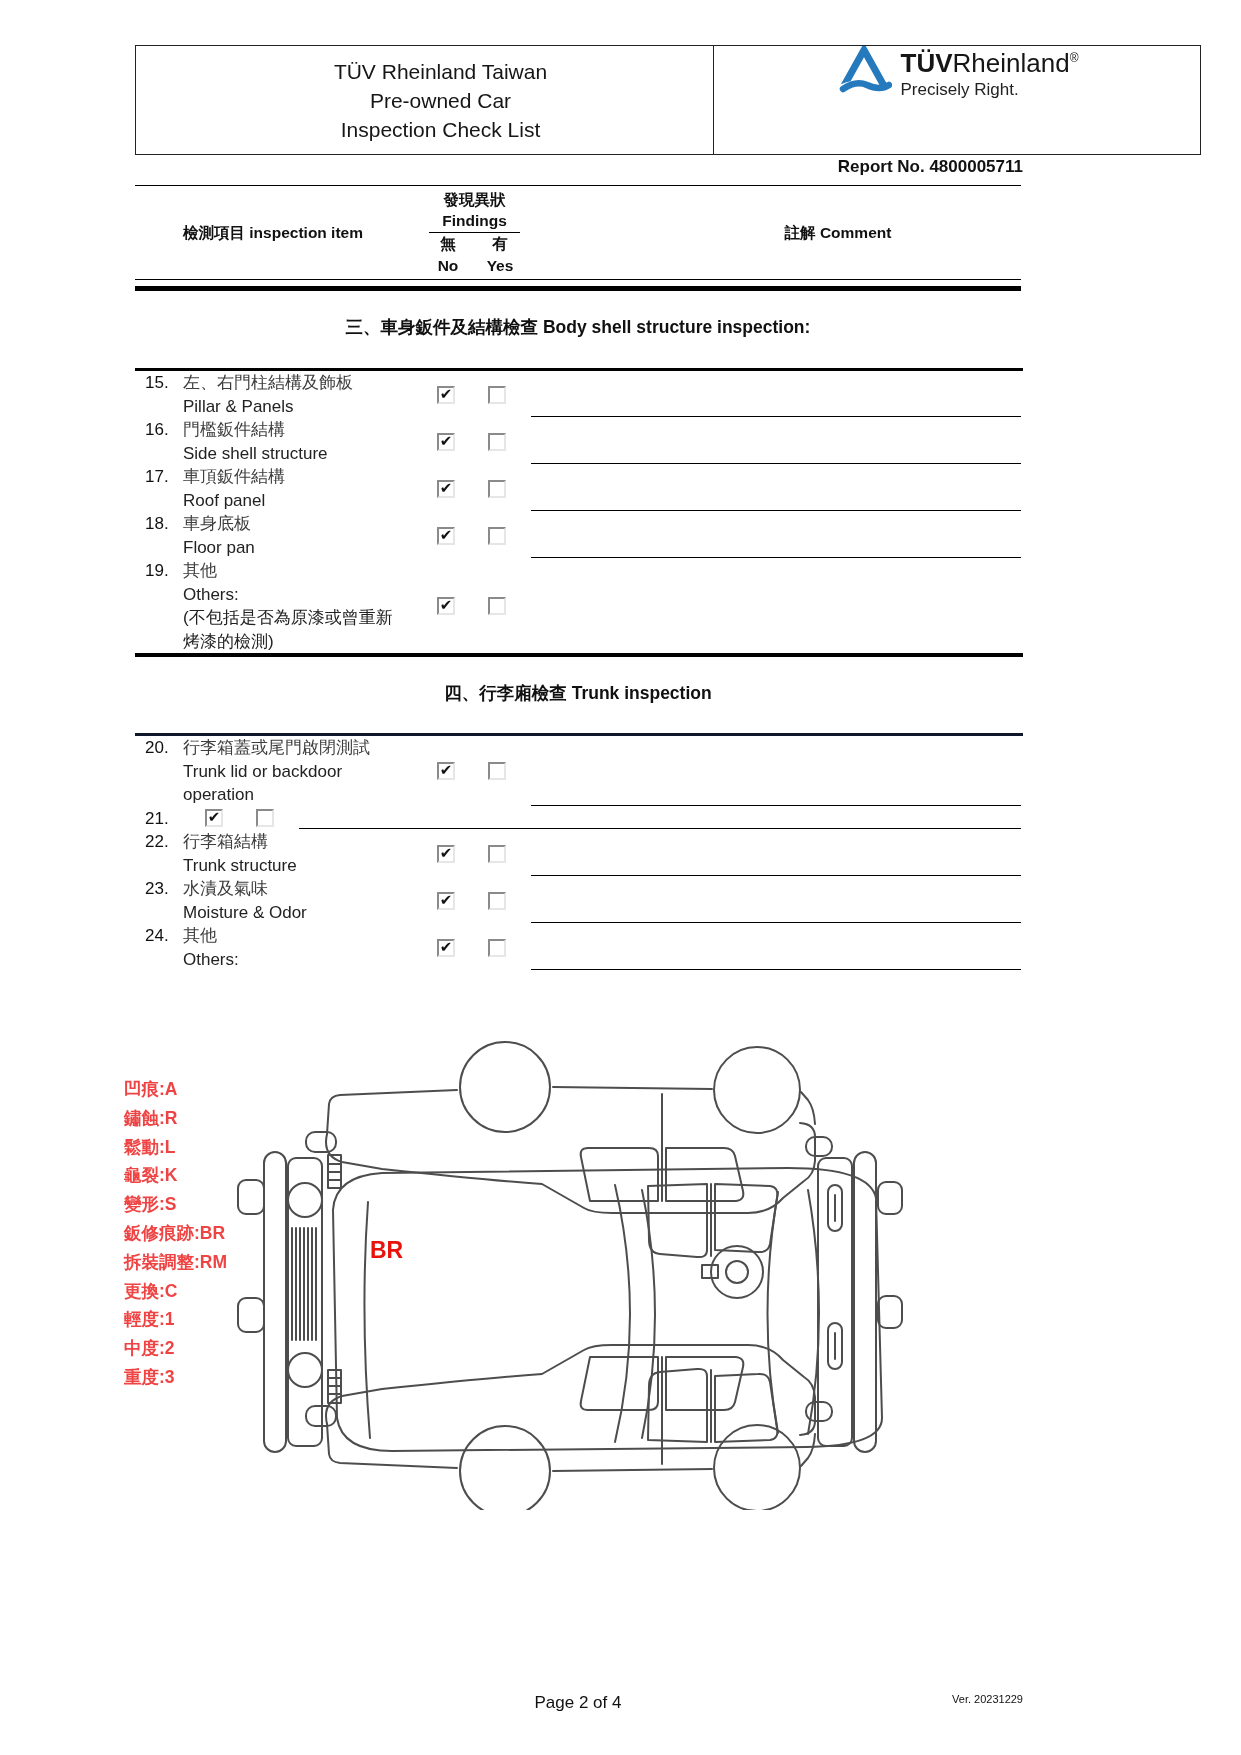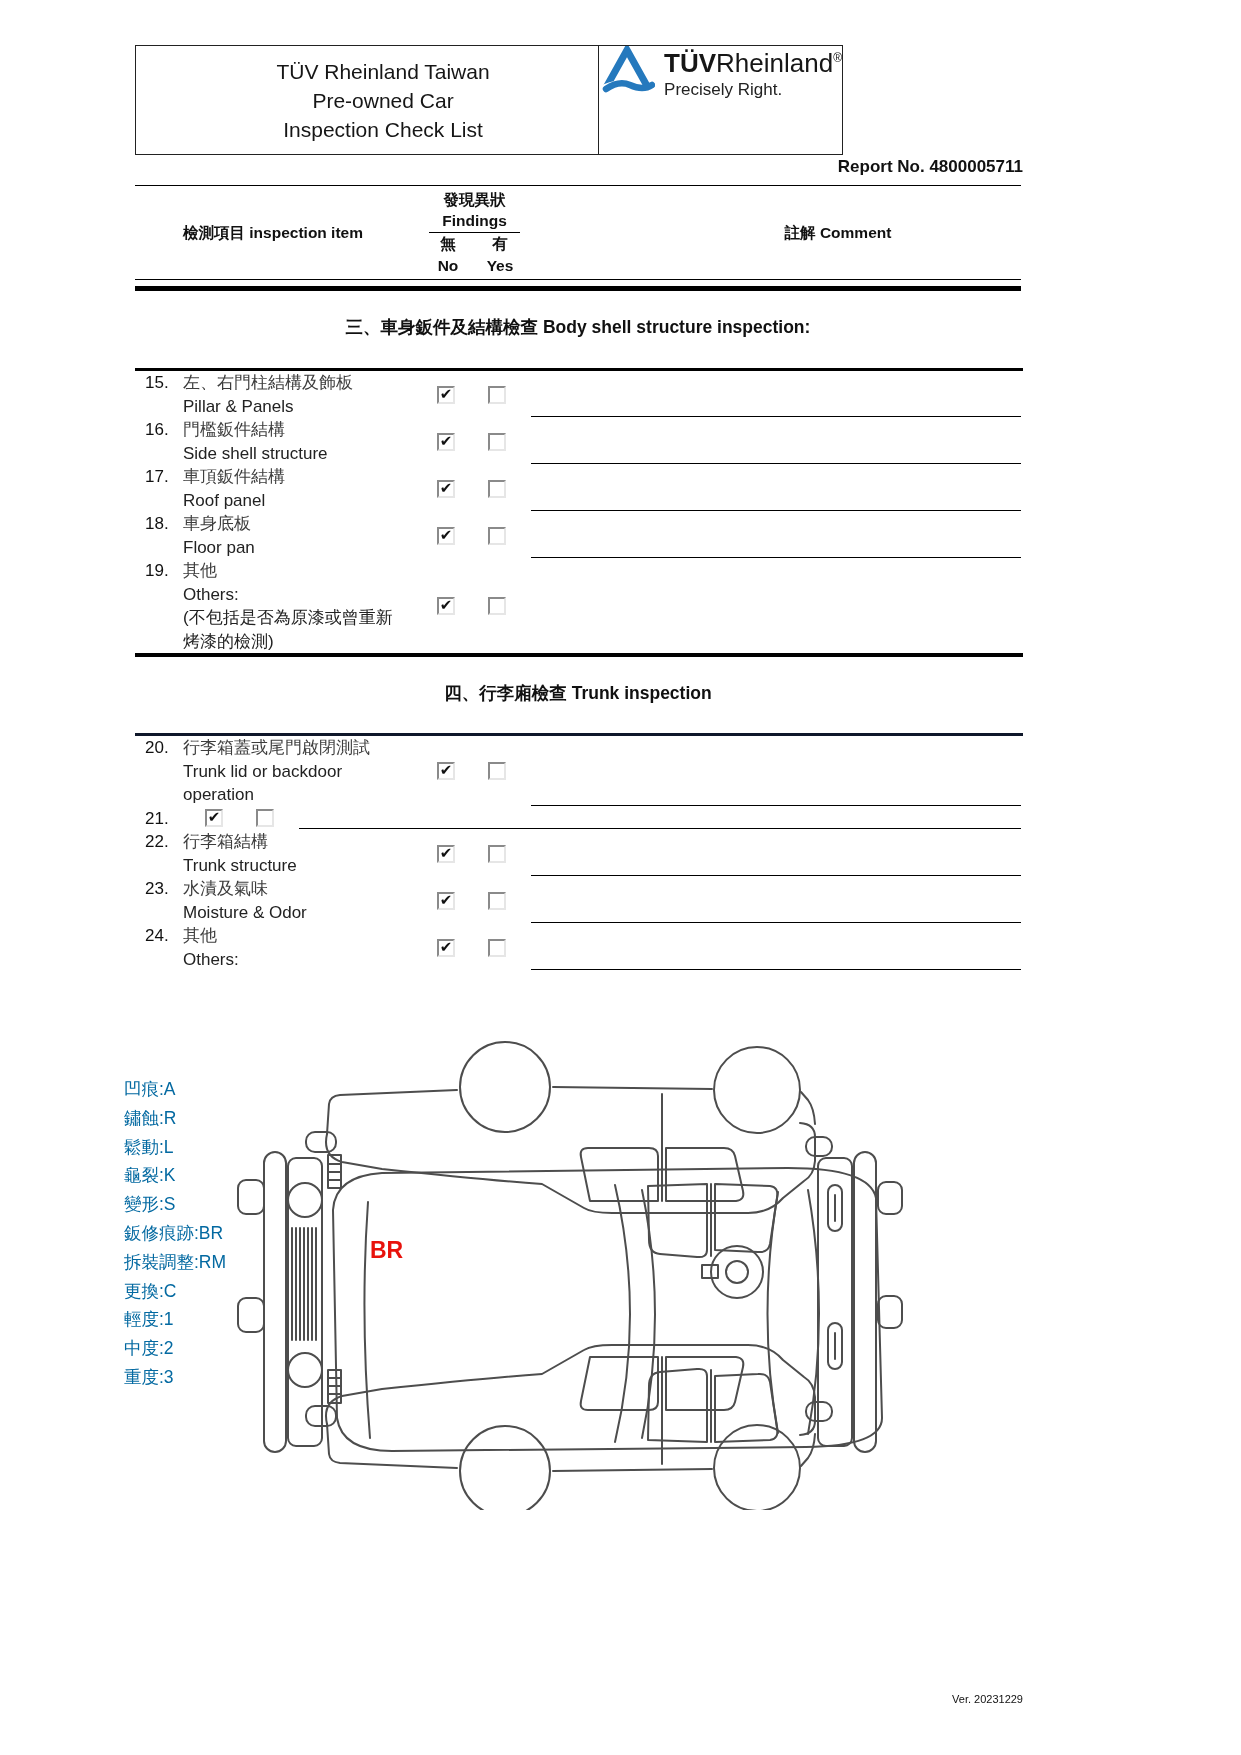--- a/index.html
+++ b/index.html
@@ -4,21 +4,21 @@
 <style>
   html,body { margin:0; padding:0; background:#888; }
   .page {
     position:relative; width:1241px; height:1755px; margin:0 auto;
     background:#fff; color:#111;
     font-family:"Liberation Sans","DejaVu Sans",sans-serif;
     overflow:hidden;
   }
   
   .header-box {
-    position:absolute; left:135px; top:45px; width:708px; height:110px;
+    position:absolute; left:135px; top:45px; width:1066px; height:110px;
     border:1.6px solid #222; display:flex; box-sizing:border-box;padding-left:32px;
   }
   .header-title {
     width:545px; border-right:1.6px solid #222;
     display:flex; flex-direction:column; justify-content:center; align-items:center;
     font-size:21px; line-height:29px; color:#161616;
   }
   .header-logo { flex:1; display:flex; justify-content:center; align-items:flex-start; }
   .logo-row { display:flex; align-items:center; gap:9px; }
   .logo-right { display:flex; flex-direction:column; }
@@ -258,21 +258,21 @@
         <div class="item-checks">
           <div class="cb">✔</div>
           <div class="cb"></div>
         </div>
         <div class="item-comment">
           <div class="uline"></div>
         </div>
       </div>
     </div>
 
-  <div class="legend" style="color: #0369a1;">
+  <div class="legend" style="color: #ef4444; font-weight: bold;">
       <div class="legend-line">凹痕:A</div>
       <div class="legend-line">鏽蝕:R</div>
       <div class="legend-line">鬆動:L</div>
       <div class="legend-line">龜裂:K</div>
       <div class="legend-line">變形:S</div>
       <div class="legend-line">鈑修痕跡:BR</div>
       <div class="legend-line">拆裝調整:RM</div>
       <div class="legend-line">更換:C</div>
       <div class="legend-line">輕度:1</div>
       <div class="legend-line">中度:2</div>
@@ -343,15 +343,16 @@
         <rect x="624" y="112" width="22" height="300" rx="11"></rect>
         <rect x="588" y="118" width="34" height="288" rx="8"></rect>
         <rect x="598" y="145" width="14" height="46" rx="7"></rect>
         <rect x="598" y="283" width="14" height="46" rx="7"></rect>
         <line x1="605" y1="155" x2="605" y2="181"></line>
         <line x1="605" y1="293" x2="605" y2="319"></line>
       </g>
     </g>
   </svg>
 
+  <div class="footer-page">Page 2 of 4</div>
   <div class="footer-ver">Ver. 20231229</div>
 
 </div>
 
 </body></html>

